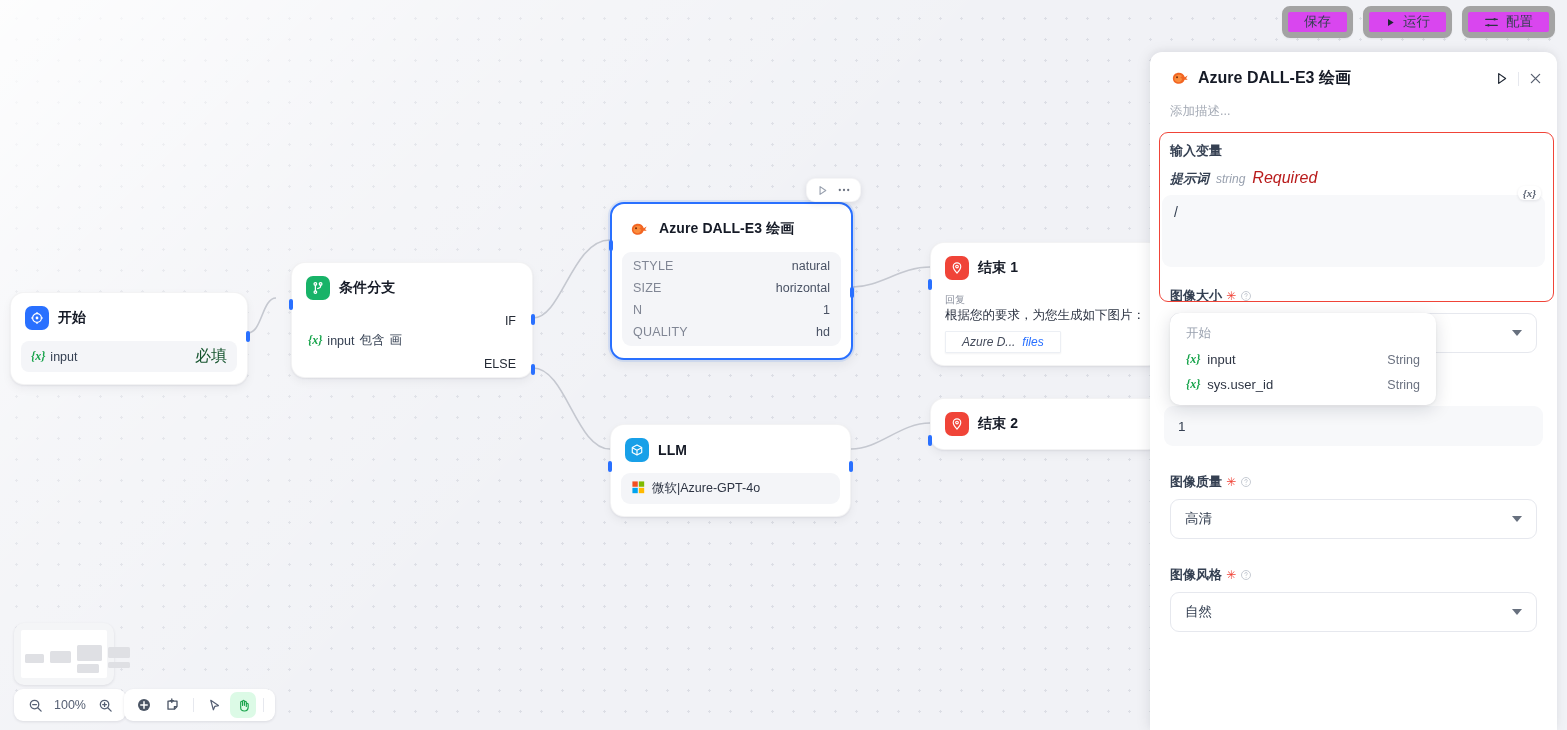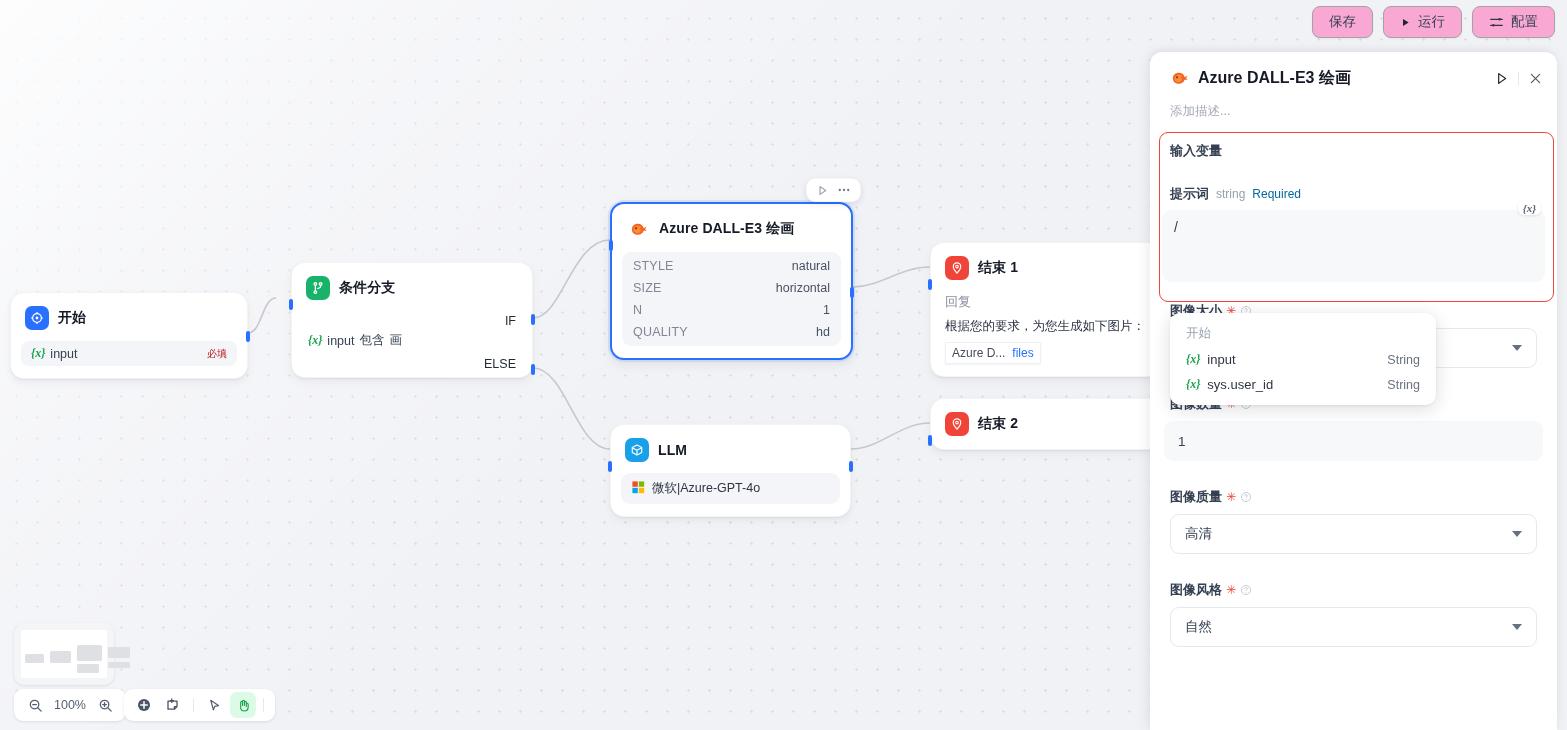--- a/index.html
+++ b/index.html
@@ -30,22 +30,22 @@
     position: absolute; top: 0; right: 0;
     height: 44px;
     display: flex; align-items: center; gap: 10px;
     padding: 0 12px 0 0;
     z-index: 30;
   }
   .tbtn {
     height: 32px;
     display: inline-flex; align-items: center; gap: 7px;
     padding: 0 16px;
-    background: #f9a8d4;
-    border: 1px solid #a3a3a3;
+    background: #d946ef;
+    border: 6px solid #a3a3a3;
     border-radius: 8px;
     font-size: 13.5px; color: #354052;
     box-shadow: 0 1px 2px rgba(16,24,40,0.05);
     cursor: pointer;
     white-space: nowrap;
   }
   .tbtn .glyph { display:inline-flex; align-items:center; }
 
   
   .node {
@@ -79,34 +79,35 @@
   .kv-k { color: #808694; letter-spacing: .2px; }
   .kv-v { color: #495264; }
 
   .var-row {
     display: flex; justify-content: space-between; align-items: center;
     background: #f4f5f8; border-radius: 8px;
     padding: 5px 10px; font-size: 12.5px; color: #354052;
   }
   .var-left { display: flex; align-items: center; gap: 5px; }
   .xvar { color: #16a34a; font-size: 12px; font-style: italic; font-weight: 700; font-family: "Liberation Serif", serif; }
-  .var-req { color: #b91c1c; font-size: 10px; }
+  .var-req { color: #14532d; font-size: 16px; }
 
   .branch-row { font-size: 12.5px; font-weight: 400; color: #242a35; text-align: right; padding: 0 6px; }
   .branch-cond { font-size: 12.5px; color: #354052; padding: 4px 6px; display: flex; gap: 5px; align-items: center; }
 
   .end-box { padding: 2px 4px 0 4px; }
-  .end-label { font-size: 13px; color: #8a909d; margin-bottom: 7px; }
+  .end-label { font-size: 10px; color: #8a909d; margin-bottom: 0; }
   .end-text { font-size: 12.5px; color: #2d3443; line-height: 1.35; }
   .end-chip {
     display: inline-flex; align-items: center; gap: 7px;
     background: #fff; border: 1px solid #eceff4; border-radius: 1px;
-    padding: 3px 6px; margin-top: 7px;
+    padding: 3px 16px; margin-top: 7px;
     font-size: 12px; color: #454c5c;
     box-shadow: 0 1px 2px rgba(16,24,40,0.05);
+    font-style: italic;
   }
   .end-chip .files { color: #2970ff; }
 
   .llm-model {
     display: flex; align-items: center; gap: 7px;
     background: #f4f5f8; border-radius: 9px;
     padding: 7px 11px; font-size: 12.5px; color: #2d3443;
   }
 
   
@@ -192,25 +193,25 @@
 
   .field { padding: 0 20px; }
   .field-label {
     display: flex; align-items: center; gap: 4px;
     font-size: 13px; font-weight: 700; color: #354052;
     margin-bottom: 8px;
   }
   .req-star { color: #f04438; font-size: 12px; line-height: 1; }
   .help-ico { color: #c0c5ce; display:inline-flex; }
 
-  .sect-title { font-size: 13px; font-weight: 700; color: #354052; padding: 16px 20px; }
-  .type-line { padding: 0 20px; margin-top: 9px; display: flex; align-items: baseline; gap: 7px; }
+  .sect-title { font-size: 13px; font-weight: 700; color: #354052; padding: 0 20px; }
+  .type-line { padding: 0 20px; margin-top: 9px; display: flex; align-items: baseline; gap: 7px; font-style: italic; }
   .type-name { font-size: 13px; font-weight: 700; color: #354052; }
   .type-kind { font-size: 12px; color: #98a0ae; }
-  .type-req { font-size: 12px; color: #0369a1; }
+  .type-req { font-size: 16px; color: #b91c1c; }
 
   .prompt-box {
     position: relative;
     margin: 7px 12px 0 12px;
     background: #f7f8fa; border-radius: 9px;
     min-height: 72px;
     padding: 9px 12px;
     font-size: 13px; color: #354052;
     cursor: text;
   }

